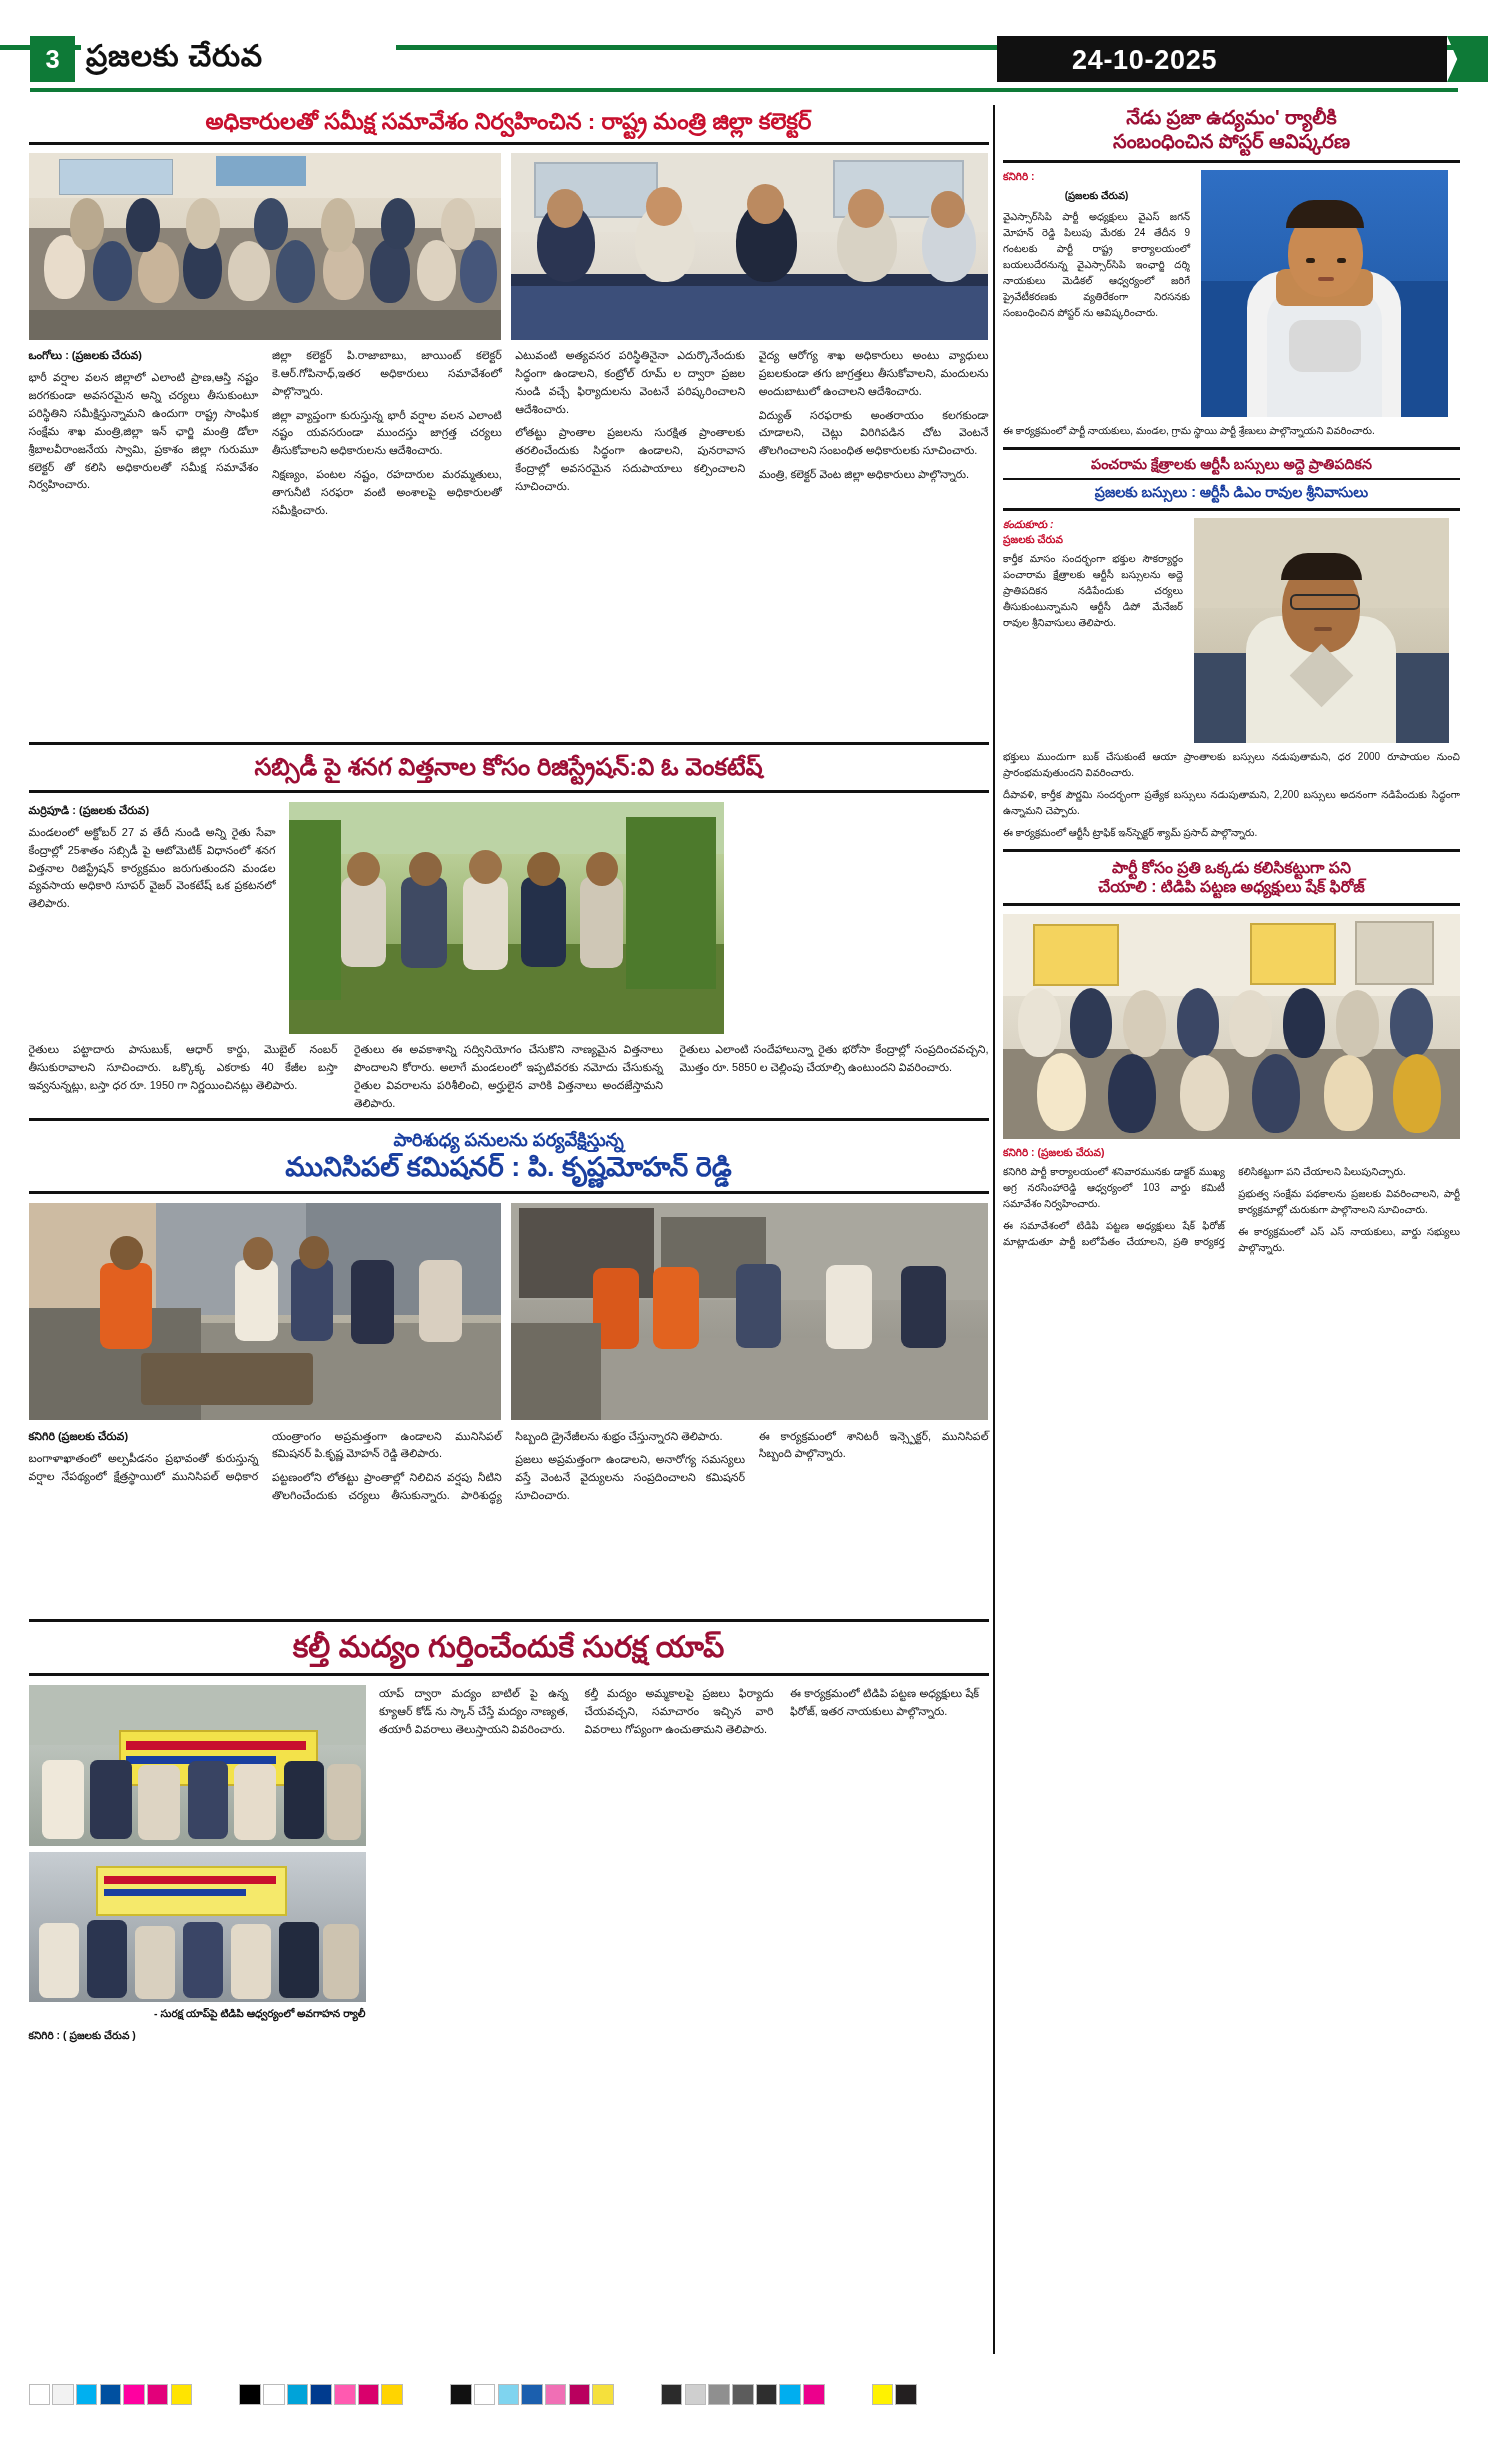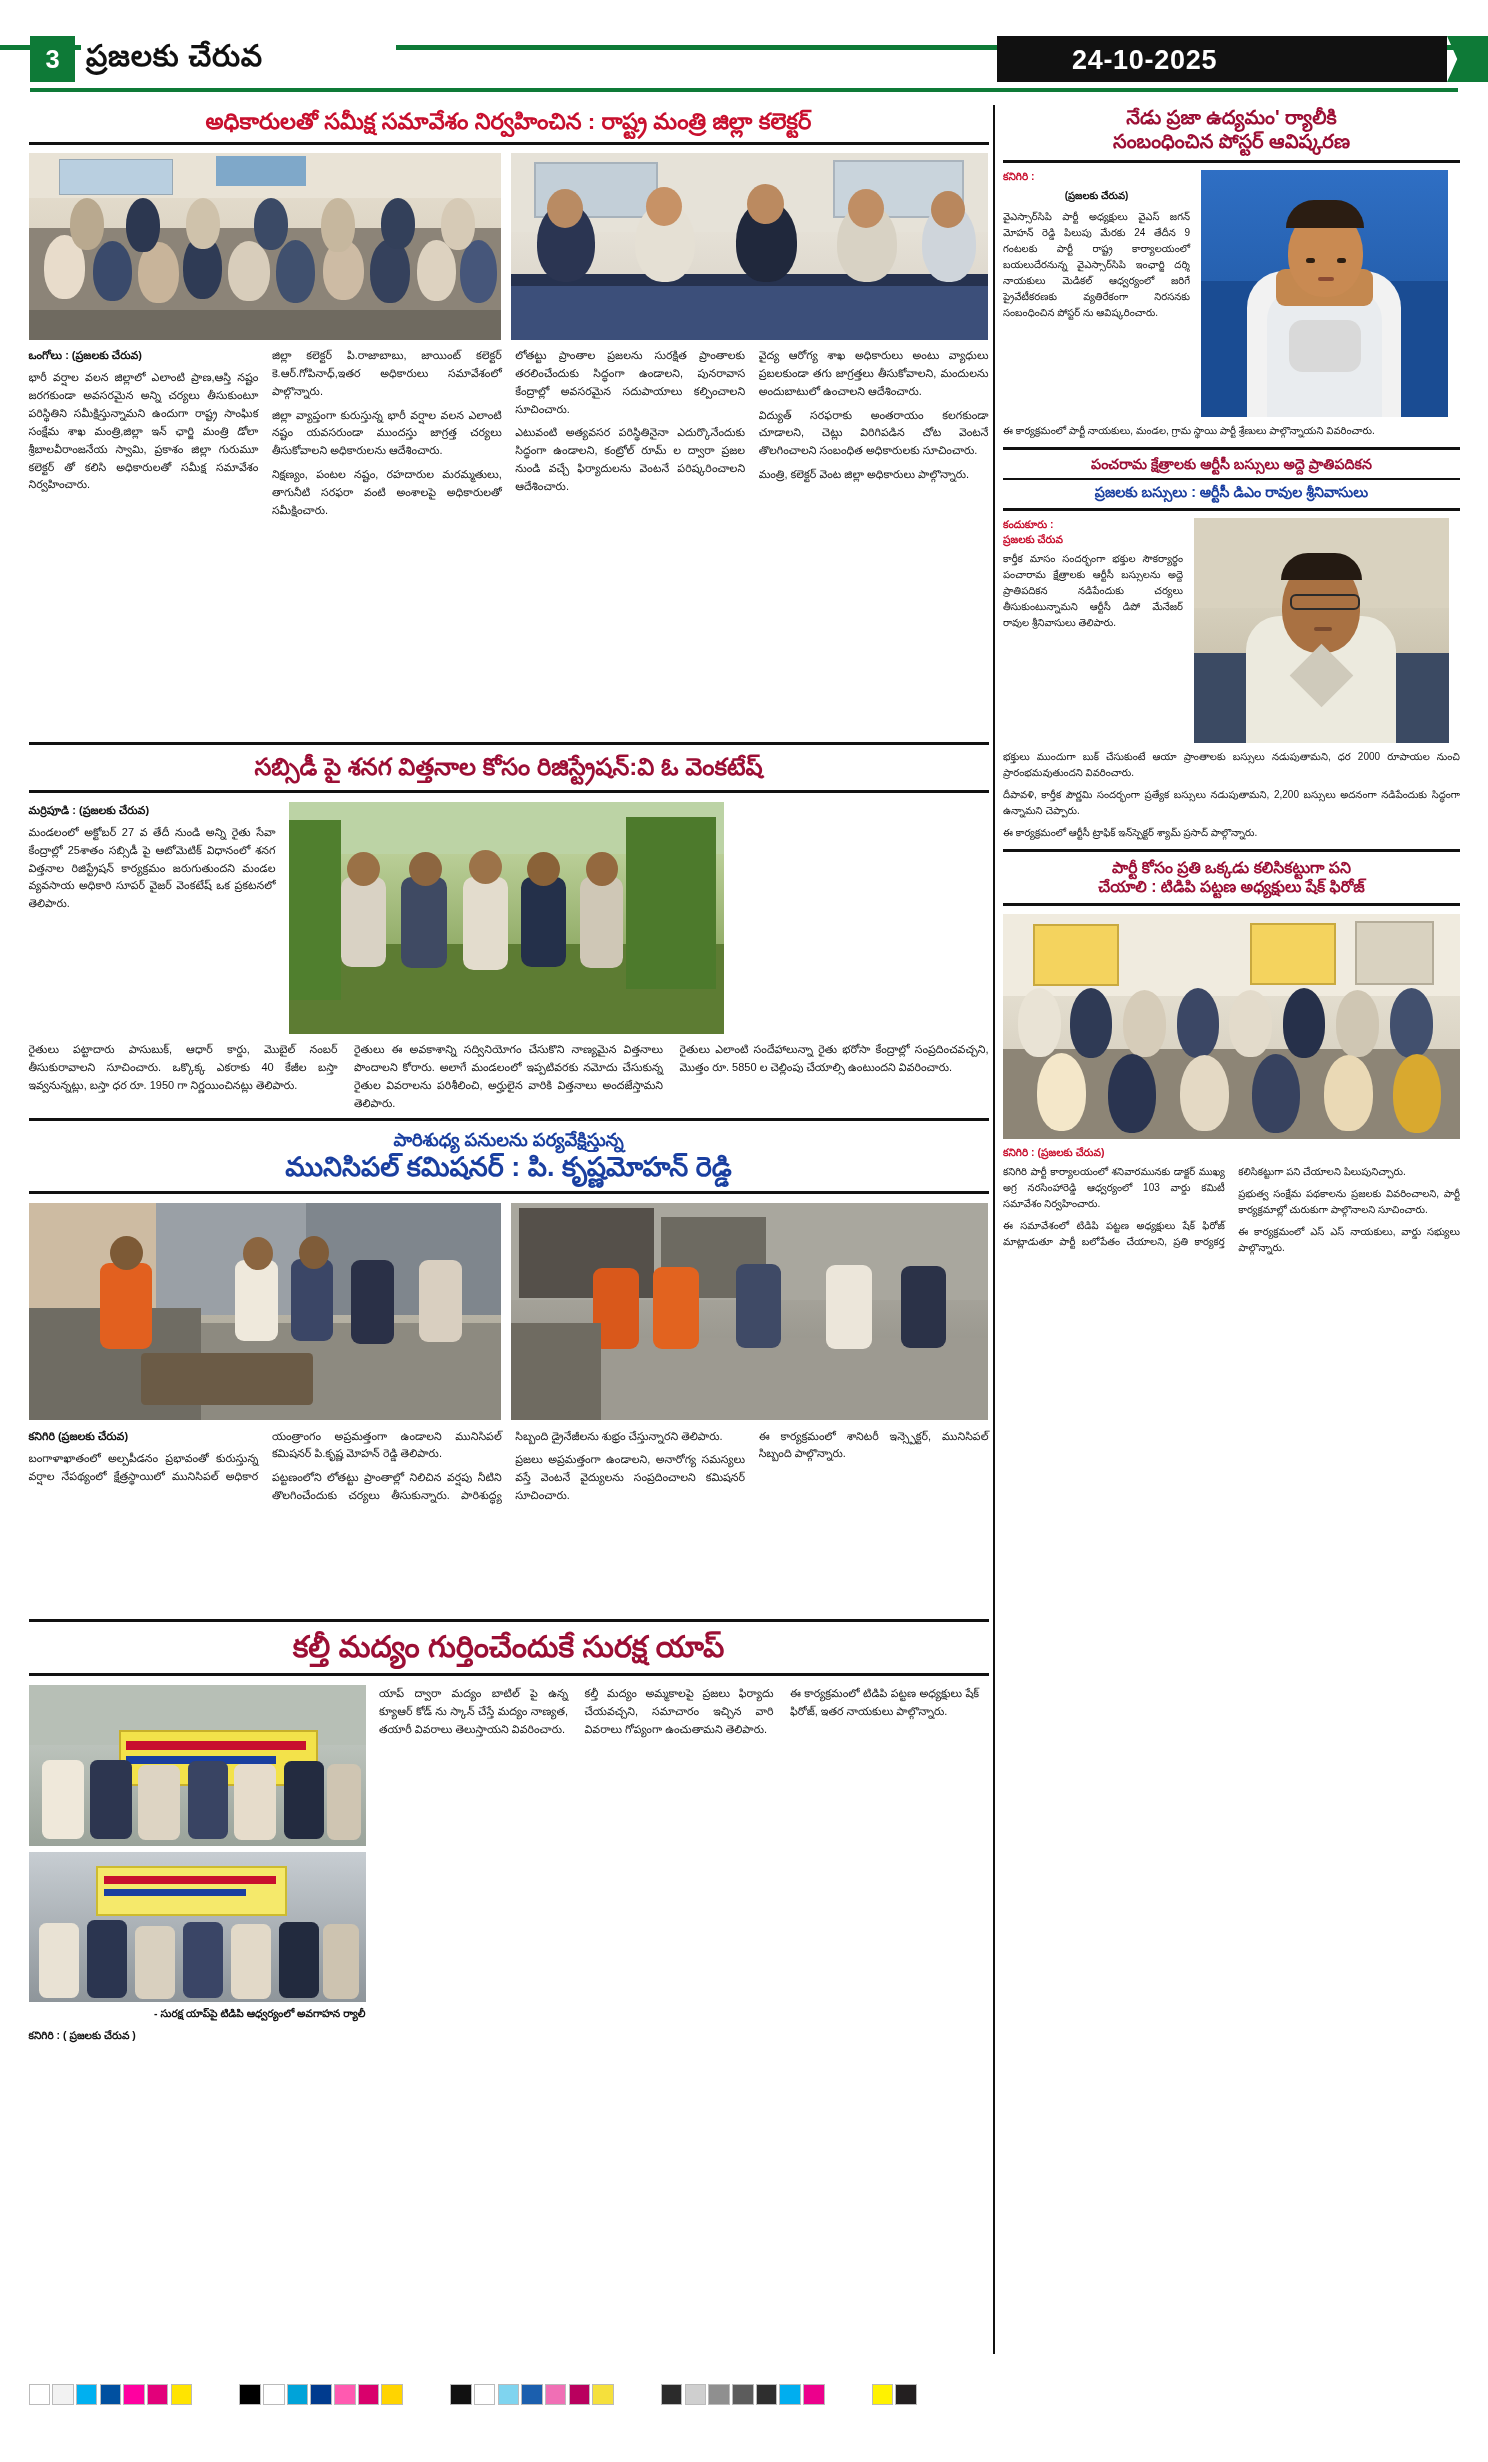--- a/index.html
+++ b/index.html
@@ -116,22 +116,22 @@
         <div class="blob" style="left:420px;bottom:112px;width:34px;height:37px;background:#b9875d;border-radius:50%;"></div>
       </div>
     </div>
 
     <div class="body cols4" style="height:390px;">
       <p style="margin:0 0 4.5px 0;"><span class="kicker">ఒంగోలు : (ప్రజలకు చేరువ)</span></p>
       <p style="margin:0 0 20px 0;">భారీ వర్షాల వలన జిల్లాలో ఎలాంటి ప్రాణ,ఆస్తి నష్టం జరగకుండా అవసరమైన అన్ని చర్యలు తీసుకుంటూ పరిస్థితిని సమీక్షిస్తున్నామని ఉందుగా రాష్ట్ర సాంఘిక సంక్షేమ శాఖ మంత్రి,జిల్లా ఇన్ ఛార్జి మంత్రి డోలా శ్రీబాలవీరాంజనేయ స్వామి, ప్రకాశం జిల్లా గురుమూ కలెక్టర్ తో కలిసి అధికారులతో సమీక్ష సమావేశం నిర్వహించారు.</p>
       <p style="margin:0 0 6px 0;">జిల్లా కలెక్టర్ పి.రాజాబాబు, జాయింట్ కలెక్టర్ కె.ఆర్.గోపినాధ్,ఇతర అధికారులు సమావేశంలో పాల్గొన్నారు.</p>
       <p style="margin:0 0 6px 0;">జిల్లా వ్యాప్తంగా కురుస్తున్న భారీ వర్షాల వలన ఎలాంటి నష్టం యవసరుండా ముందస్తు జాగ్రత్త చర్యలు తీసుకోవాలని అధికారులను ఆదేశించారు.</p>
       <p style="margin:0 0 6px 0;">నిక్షణ్యం, పంటల నష్టం, రహదారుల మరమ్మతులు, తాగునీటి సరఫరా వంటి అంశాలపై అధికారులతో సమీక్షించారు.</p>
+      <p style="margin:0 0 6px 0;">ఎటువంటి అత్యవసర పరిస్థితినైనా ఎదుర్కొనేందుకు సిద్ధంగా ఉండాలని, కంట్రోల్ రూమ్ ల ద్వారా ప్రజల నుండి వచ్చే ఫిర్యాదులను వెంటనే పరిష్కరించాలని ఆదేశించారు.</p>
       <p style="margin:0 0 6px 0;">లోతట్టు ప్రాంతాల ప్రజలను సురక్షిత ప్రాంతాలకు తరలించేందుకు సిద్ధంగా ఉండాలని, పునరావాస కేంద్రాల్లో అవసరమైన సదుపాయాలు కల్పించాలని సూచించారు.</p>
-      <p style="margin:0 0 6px 0;">ఎటువంటి అత్యవసర పరిస్థితినైనా ఎదుర్కొనేందుకు సిద్ధంగా ఉండాలని, కంట్రోల్ రూమ్ ల ద్వారా ప్రజల నుండి వచ్చే ఫిర్యాదులను వెంటనే పరిష్కరించాలని ఆదేశించారు.</p>
       <p style="margin:0 0 6px 0;">వైద్య ఆరోగ్య శాఖ అధికారులు అంటు వ్యాధులు ప్రబలకుండా తగు జాగ్రత్తలు తీసుకోవాలని, మందులను అందుబాటులో ఉంచాలని ఆదేశించారు.</p>
       <p style="margin:0 0 6px 0;">విద్యుత్ సరఫరాకు అంతరాయం కలగకుండా చూడాలని, చెట్లు విరిగిపడిన చోట వెంటనే తొలగించాలని సంబంధిత అధికారులకు సూచించారు.</p>
       <p style="margin:0 0 6px 0;">మంత్రి, కలెక్టర్ వెంట జిల్లా అధికారులు పాల్గొన్నారు.</p>
     </div>
 
     <div class="rule-th" style="width:100%;margin:4.5px 0 6px 0;"></div>
     <div class="hl-maroon" style="font-size:24px;padding:1.5px 0 7.5px 0;">సబ్సిడీ పై శనగ విత్తనాల కోసం రిజిస్ట్రేషన్:వి ఓ వెంకటేష్</div>
     <div class="rule-th" style="width:100%;margin-bottom:9px;"></div>
 
     <div style="display:flex;gap:13.5px;margin-bottom:7.5px;">
@@ -290,21 +290,21 @@
     </div>
 
     <div class="rule-th" style="width:100%;margin:7.5px 0 6px 0;"></div>
     <div class="hl-maroon" style="font-size:14.2px;padding-bottom:4.5px;">పంచరామ క్షేత్రాలకు ఆర్టీసీ బస్సులు అద్దె ప్రాతిపదికన</div>
     <div class="rule-thin" style="width:100%;margin-bottom:4.5px;"></div>
     <div class="hl-blue" style="font-size:14.2px;padding-bottom:6px;">ప్రజలకు బస్సులు : ఆర్టీసీ డిఎం రావుల శ్రీనివాసులు</div>
     <div class="rule-th" style="width:100%;margin-bottom:7.5px;"></div>
 
     <div style="display:flex;gap:10.5px;">
       <div style="width:180px;">
-        <div class="cap" style="color:#c8102e;">కందుకూరు :</div>
+        <div class="cap" style="color:#c8102e;font-style:italic;">కందుకూరు :</div>
         <div class="cap" style="color:#c8102e;">ప్రజలకు చేరువ</div>
         <div class="body tiny" style="margin-top:3px;">
           <p style="margin:0 0 6px 0;">కార్తీక మాసం సందర్భంగా భక్తుల సౌకర్యార్థం పంచారామ క్షేత్రాలకు ఆర్టీసీ బస్సులను అద్దె ప్రాతిపదికన నడిపేందుకు చర్యలు తీసుకుంటున్నామని ఆర్టీసీ డిపో మేనేజర్ రావుల శ్రీనివాసులు తెలిపారు.</p>
         </div>
       </div>
       <div class="ph" style="width:255px;height:225px;">
         <div style="position:absolute;inset:0;background:linear-gradient(#e5e0d0,#bdb49d);"></div>
         <div style="position:absolute;left:0;top:0;width:100%;height:90px;background:#d9d2bf;"></div>
         <div style="position:absolute;left:0;bottom:0;width:100%;height:90px;background:#3b4a63;"></div>
         <div class="blob" style="left:52px;bottom:0;width:150px;height:127px;background:#eceade;border-radius:34px 34px 0 0;"></div>

